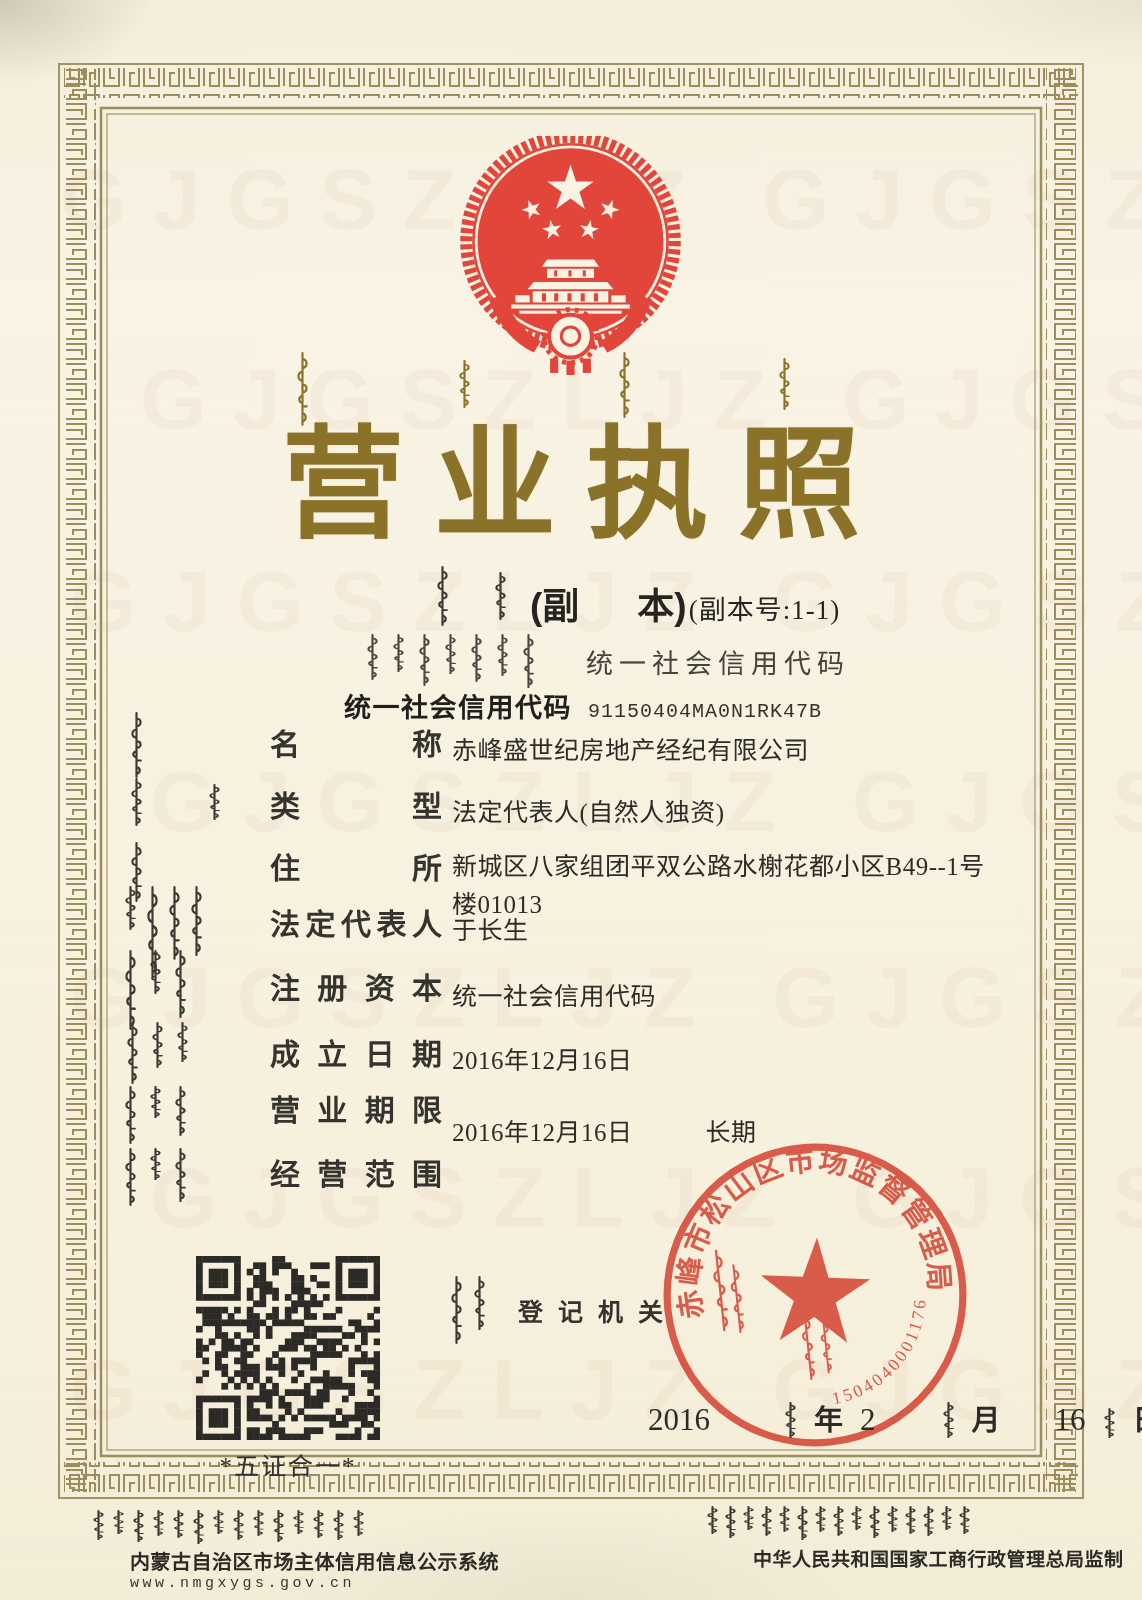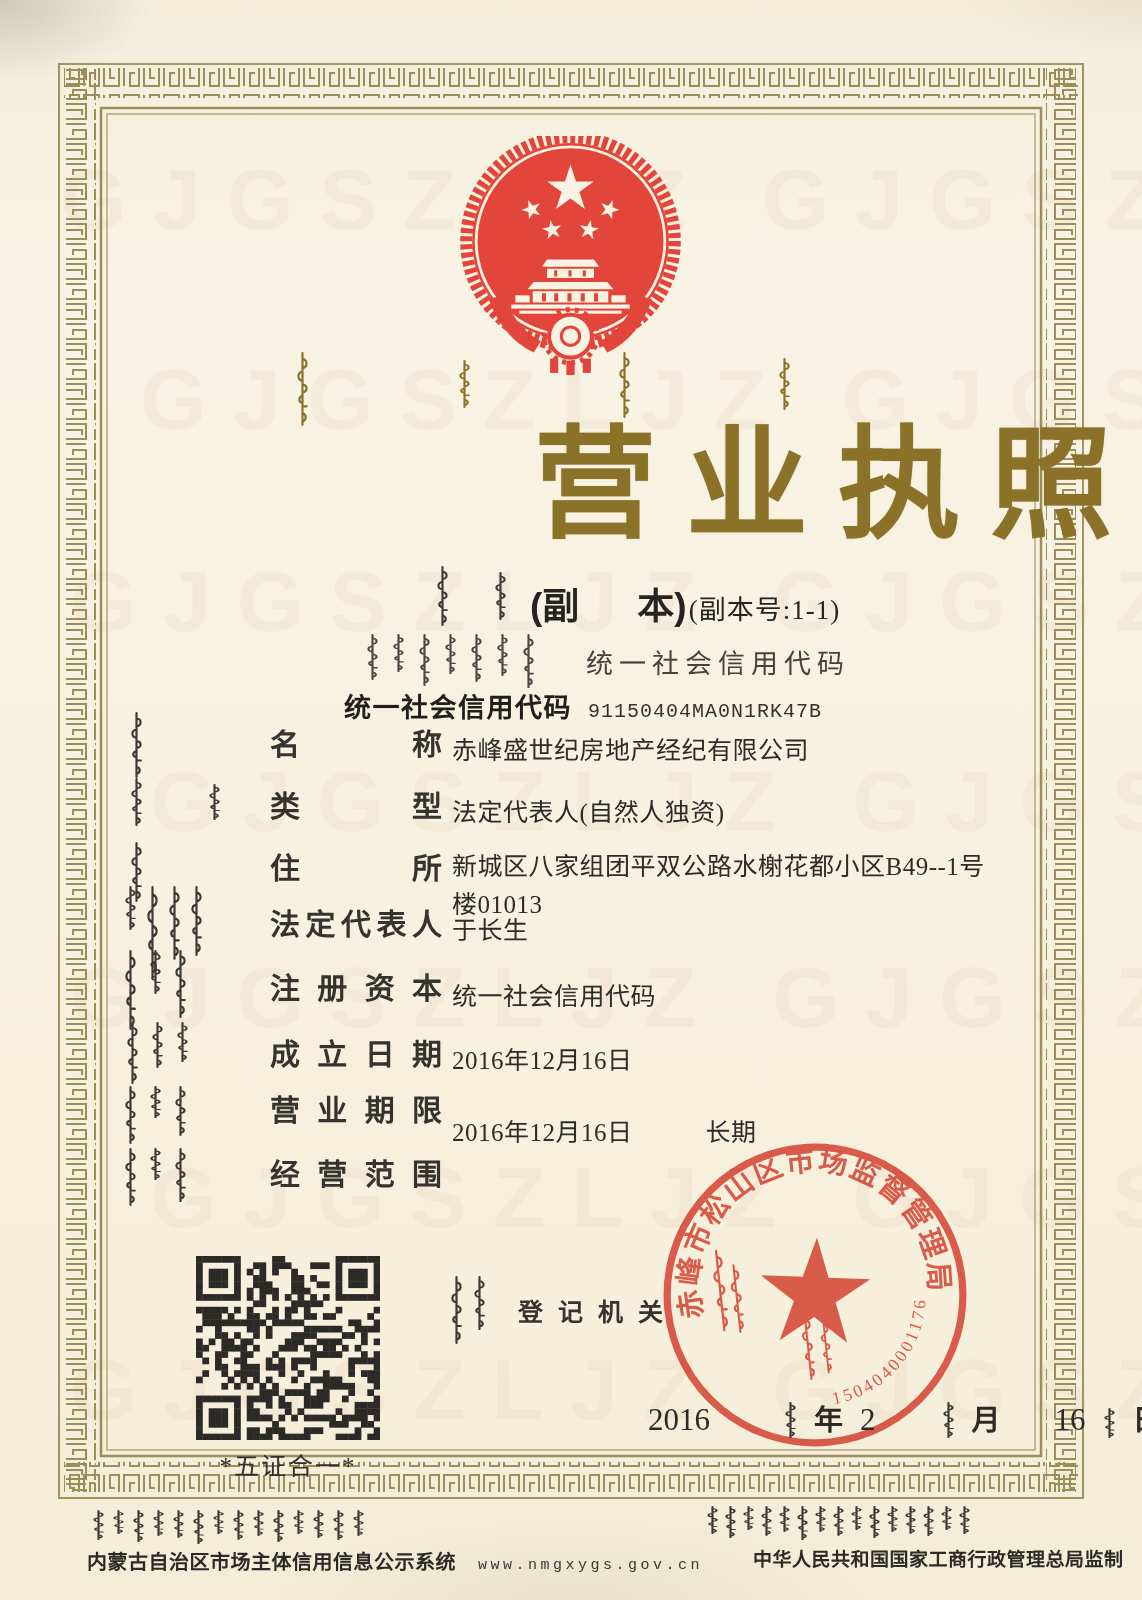--- a/index.html
+++ b/index.html
@@ -16,21 +16,21 @@
       white-space:nowrap;font-family:"Liberation Sans",sans-serif;}
   
   .mg{position:absolute;display:flex;align-items:flex-start;color:#3c3a33;}
   .mg .mgs{width:13px;flex:0 0 auto;}
   .mg.gold{color:#8a7228;}
   .mg.dim{color:#4a4840;}
   .gap7{gap:7px}.gap9{gap:9px}.gap10{gap:10px}.gap12{gap:12px}.gap13{gap:13px}.gap5{gap:5px}
   
   #frame{position:absolute;left:0;top:0;}
   
-  .title{position:absolute;left:0;right:0;top:418px;text-align:right;
+  .title{position:absolute;left:0;right:0;top:418px;text-align:center;
          font-size:122px;line-height:1.1;font-weight:900;color:#8a7228;
          letter-spacing:30px;padding-left:30px;white-space:nowrap;
          text-shadow:0 0 1px rgba(138,114,40,.6);}
   .subtitle{position:absolute;left:530px;top:576px;display:flex;align-items:baseline;color:#262420;}
   .subtitle .b1{font-size:37px;font-weight:600;}
   .subtitle .b2{font-size:37px;font-weight:600;margin-left:58px;}
   .subtitle .no{font-size:27px;margin-left:2px;letter-spacing:1px;font-family:"Liberation Serif","DejaVu Serif",serif;}
   .caption{position:absolute;left:586px;top:642px;font-size:27px;letter-spacing:6px;color:#45433c;font-weight:500;white-space:nowrap;}
   .codeline{position:absolute;left:344px;top:686px;display:flex;align-items:baseline;white-space:nowrap;}
   .codeline .lbl{font-size:27px;font-weight:800;letter-spacing:1.5px;color:#201f1b;}
@@ -54,21 +54,21 @@
   
   .seal{position:absolute;left:661px;top:1141px;width:308px;height:308px;opacity:.88;
         mix-blend-mode:multiply;transform:rotate(-6deg);}
   
   .dateline{position:absolute;left:648px;top:1396px;display:flex;align-items:flex-end;color:#2c2a25;
             font-family:"Liberation Serif","DejaVu Serif",serif;font-size:31px;gap:17px;}
   .dateline .u{font-family:"Liberation Sans","DejaVu Sans",sans-serif;font-size:29px;font-weight:600;}
   .dateline .mgi{display:flex;align-items:flex-end;color:#3c3a33;}
   .dateline .mgi svg{width:12px;height:36px;}
   
-  .footL{position:absolute;left:87px;top:1546px;display:flex;align-items:baseline;white-space:nowrap;}
+  .footL{position:absolute;left:108px;top:1546px;display:flex;align-items:baseline;white-space:nowrap;flex-direction:column;}
   .footL .cn{font-size:20px;font-weight:700;color:#2b2a25;letter-spacing:.5px;}
   .footL .url{font-size:15px;color:#3a3831;letter-spacing:3.5px;margin-left:22px;font-family:"Liberation Mono","DejaVu Sans Mono",monospace;text-align:right;}
   .footR{position:absolute;left:706px;top:1544px;font-size:19px;font-weight:700;color:#2b2a25;letter-spacing:.5px;white-space:nowrap;margin-left:47px;}
 </style>
 </head>
 <body>
 
 <div class="page">
 
   <svg width="0" height="0" style="position:absolute" aria-hidden="true">

